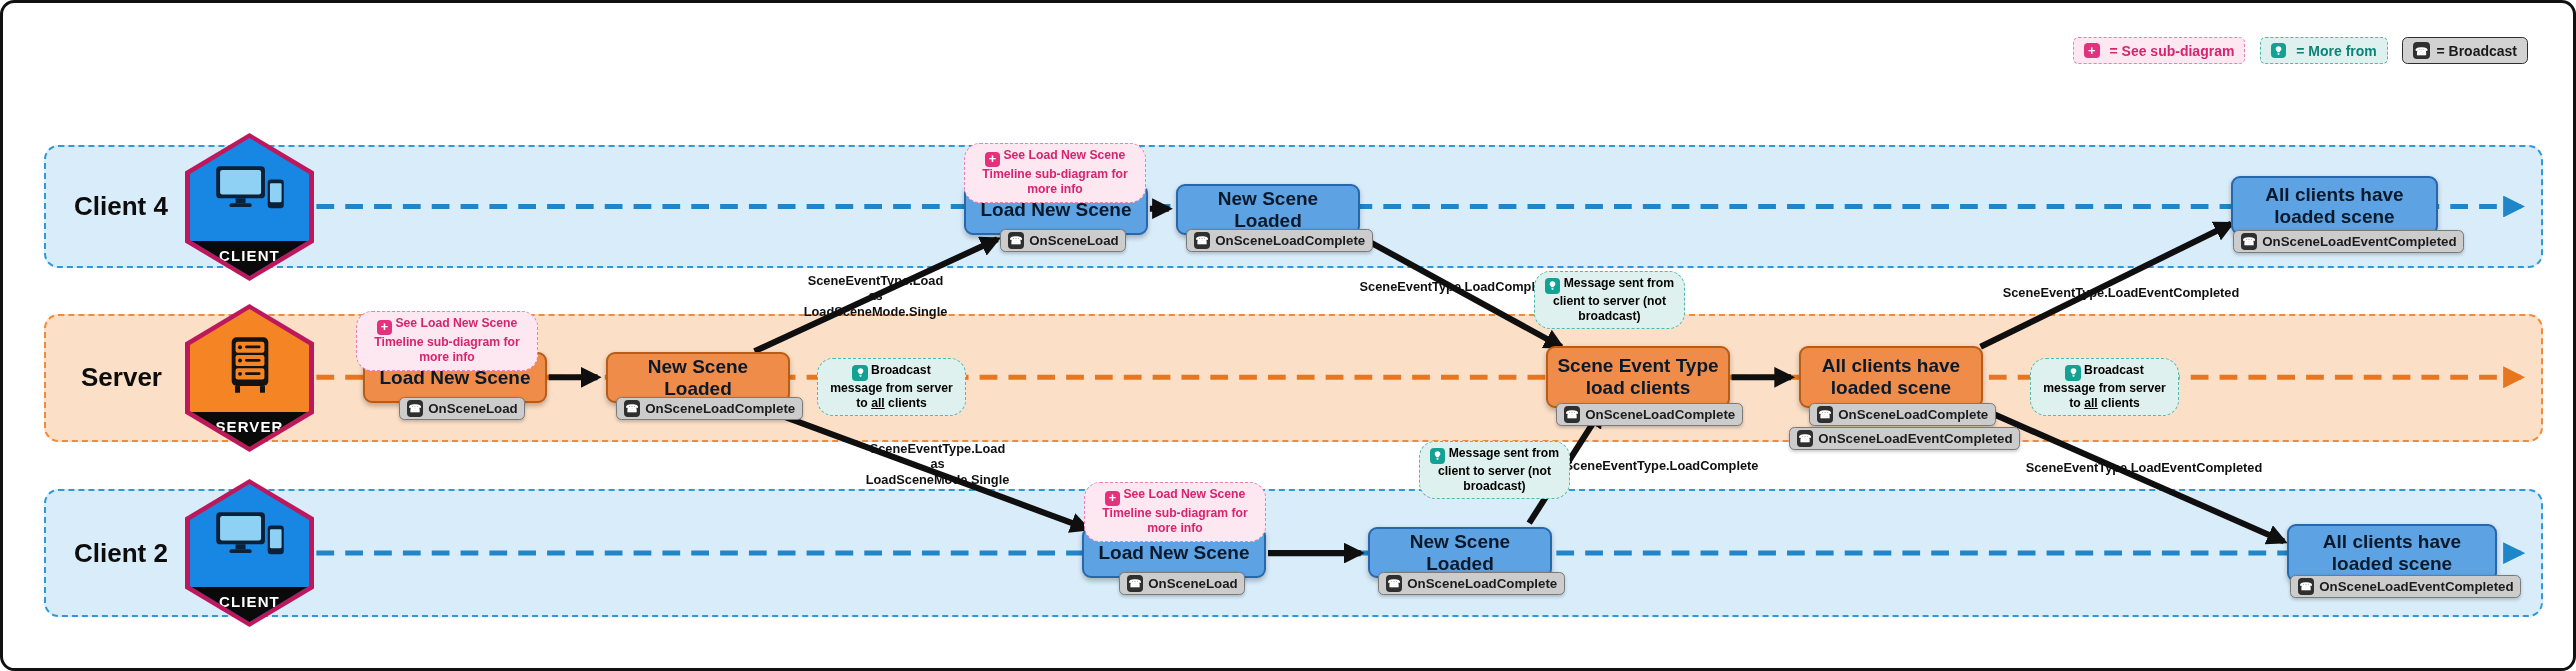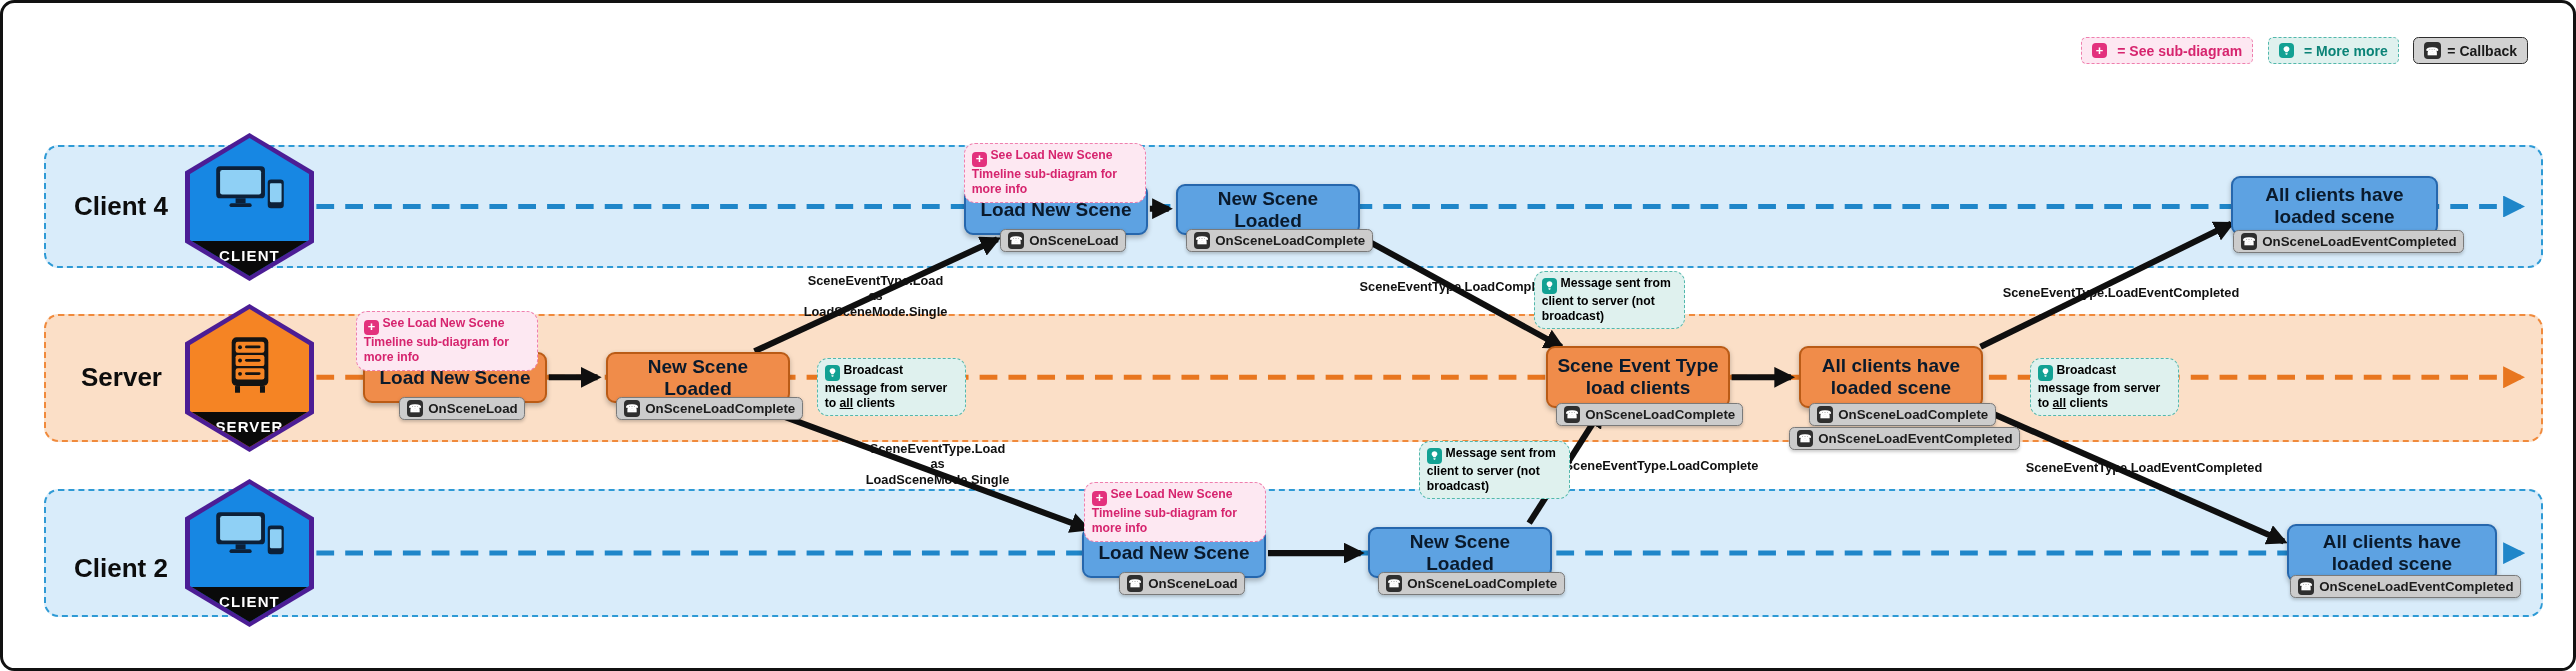--- a/index.html
+++ b/index.html
@@ -18,21 +18,21 @@
 
   .lane { position:absolute; left:41px; width:2499px; border-radius:14.4px; box-sizing:border-box; z-index:1; }
   .lane.blue   { background:#d9ecfa; border:2.8px dashed #2e9ad5; }
   .lane.orange { background:#fbdfc7; border:2.8px dashed #f08a3c; }
   .lane-label { position:absolute; font-size:26px; font-weight:bold; color:#0d0d0d; z-index:3; }
 
   .wires { position:absolute; left:0; top:0; z-index:2; }
 
   .hex { position:absolute; width:129px; height:148px; z-index:4;
          clip-path:polygon(50% 0,100% 26%,100% 74%,50% 100%,0 74%,0 26%);
-         background:#4c1d95; filter:drop-shadow(0 3.3px 5.5px rgba(0,0,0,.3));text-align:right; }
+         background:#be185d; filter:drop-shadow(0 3.3px 5.5px rgba(0,0,0,.3));text-align:right; }
   .hex-inner { position:absolute; inset:5px;
          clip-path:polygon(50% 0,100% 26%,100% 74%,50% 100%,0 74%,0 26%); }
   .hex-inner.blue { background:#1787e3; }
   .hex-inner.orange { background:#f58424; }
   .hex-icon { position:absolute; left:50%; transform:translateX(-50%); top:27px; }
   .hex-band { position:absolute; left:-6.7px; right:-6.7px; top:103px; bottom:-6.7px; background:#0a0a0a;
          display:flex; justify-content:center; padding-top:5.5px; box-sizing:border-box; }
   .hex-band span { color:#ffffff; font-size:15px; font-weight:bold; letter-spacing:1.1px; }
 
   .node { position:absolute; box-sizing:border-box; z-index:3; display:flex; align-items:center;
@@ -40,22 +40,22 @@
           color:#0a1a2c; border-radius:9px; padding:3.3px 9px; box-shadow:0 2.8px 5.5px rgba(0,0,0,.25); }
   .node.blue   { background:#5da2e2; border:2.2px solid #2667ad; }
   .node.orange { background:#f08c4a; border:2.2px solid #ba5b16; }
 
   .cb { position:absolute; z-index:4; display:flex; align-items:center; gap:5px; background:#cccccc;
         border:1.7px solid #7a7a7a; border-radius:5.5px; padding:2.2px 6.7px; font-size:13.3px; font-weight:600;
         color:#1c1c1c; white-space:nowrap; box-sizing:border-box; box-shadow:0 1.7px 3.3px rgba(0,0,0,.2); }
   .ph { display:inline-flex; align-items:center; justify-content:center; width:16.6px; height:16.6px;
         background:#2f2f2f; color:#fff; border-radius:3.9px; font-size:10.5px; flex:0 0 auto; }
 
-  .note { position:absolute; z-index:4; box-sizing:border-box; border-radius:11px; padding:4.4px 6.7px;
-          font-size:12.2px; font-weight:600; text-align:left; line-height:1.25; }
+  .note { position:absolute; z-index:4; box-sizing:border-box; border-radius:16px; padding:4.4px 6.7px;
+          font-size:12.2px; font-weight:600; text-align:center; line-height:1.25; }
   .nicon { display:inline-flex; align-items:center; justify-content:center; width:15.5px; height:15.5px;
            border-radius:3.9px; vertical-align:-3.9px; margin-right:3.3px; }
   .note.pink { background:#fde8f2; border:1.7px dashed #ef7fae; color:#d6246e; }
   .note.pink .nicon, .badge.pink .nicon { background:#e3317d; color:#fff; font-weight:bold; font-size:12.8px; }
   .note.teal { background:#dff1ee; border:1.7px dashed #53b8ac; color:#000000; }
   .note.teal .nicon, .badge.teal .nicon { background:#12a193; }
 
   .arrow-label { position:absolute; z-index:3; font-size:12.8px; font-weight:bold; color:#101010;
                  text-align:center; white-space:pre-line; line-height:1.2; }
 </style>
@@ -71,35 +71,35 @@
       <span>= See sub-diagram</span>
     </div>
     <div class="badge teal">
       <span class="nicon">
         <svg width="11" height="11" viewBox="0 0 24 24">
             <path d="M12 2.5a6.2 6.2 0 0 0-3.6 11.3c.7.5 1.1 1.3 1.1 2.2h5c0-.9.4-1.7 1.1-2.2A6.2 6.2 0 0 0 12 2.5z" fill="#fff"></path>
             <rect x="9.3" y="17.2" width="5.4" height="2" rx="1" fill="#fff"></rect>
             <rect x="10" y="20.2" width="4" height="1.8" rx="0.9" fill="#fff"></rect>
           </svg>
       </span>
-      <span>= More more</span>
+      <span>= More from</span>
     </div>
     <div class="badge gray">
       <span class="ph">☎</span>
-      <span>= Callback</span>
+      <span>= Broadcast</span>
     </div>
   </div>
 
   <div class="lane blue" style="top:142px;height:123px;"></div>
   <div class="lane orange" style="top:311px;height:128px;"></div>
   <div class="lane blue" style="top:486px;height:128px;"></div>
 
   <div class="lane-label" style="left:71px;top:188px;">Client 4</div>
   <div class="lane-label" style="left:78px;top:359px;">Server</div>
-  <div class="lane-label" style="left:71px;top:550px;">Client 2</div>
+  <div class="lane-label" style="left:71px;top:535px;">Client 2</div>
 
   <svg class="wires" width="2576" height="671" viewBox="0 0 4645 1210">
     <defs>
       <marker id="arrBlack" viewBox="0 0 10 10" refX="8" refY="5" markerWidth="3.4" markerHeight="3.4" orient="auto">
           <path d="M0,0 L10,5 L0,10 z" fill="#0f0f0f"></path>
         </marker>
       <marker id="arrBlue" viewBox="0 0 10 10" refX="8" refY="5" markerWidth="4.4" markerHeight="4.4" orient="auto">
           <path d="M0,0 L10,5 L0,10 z" fill="#1f86c9"></path>
         </marker>
       <marker id="arrOrange" viewBox="0 0 10 10" refX="8" refY="5" markerWidth="4.4" markerHeight="4.4" orient="auto">

